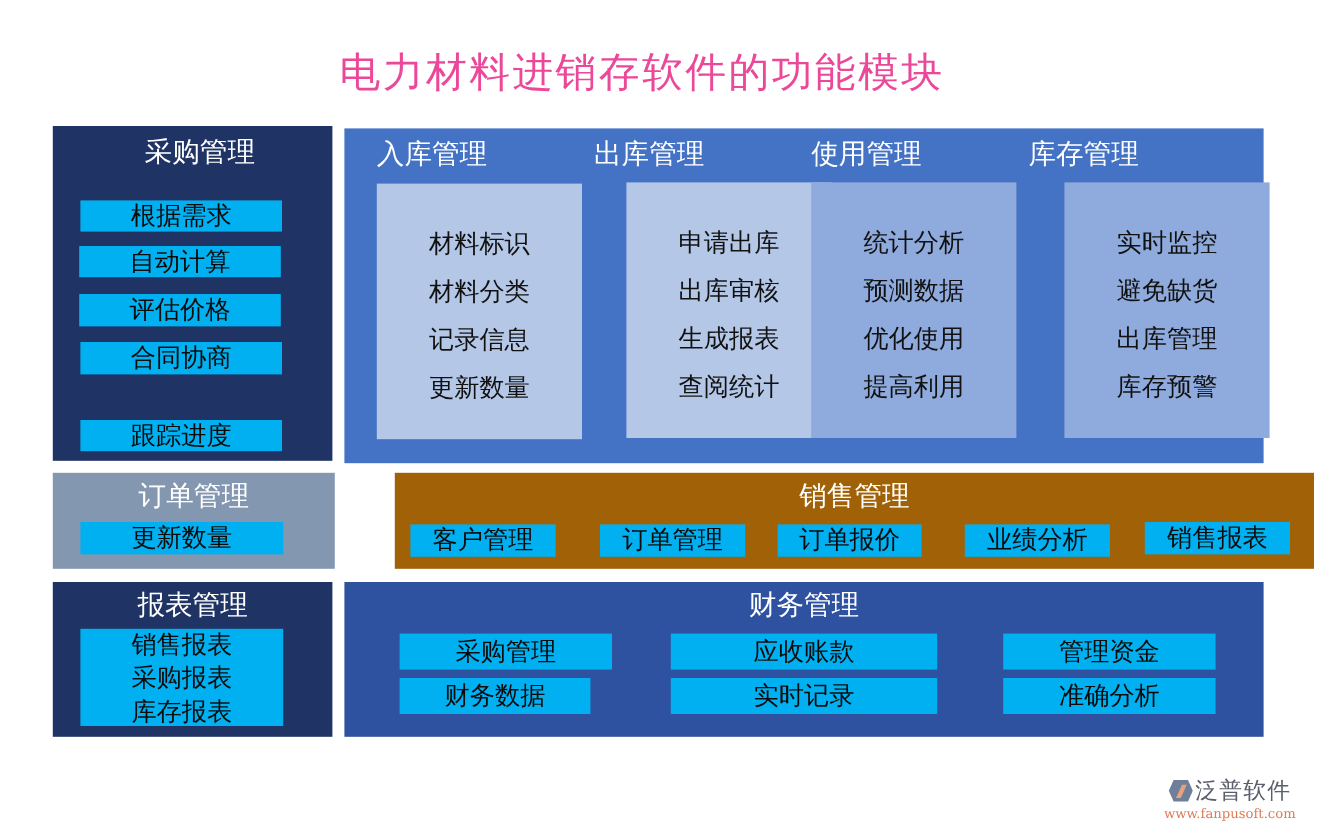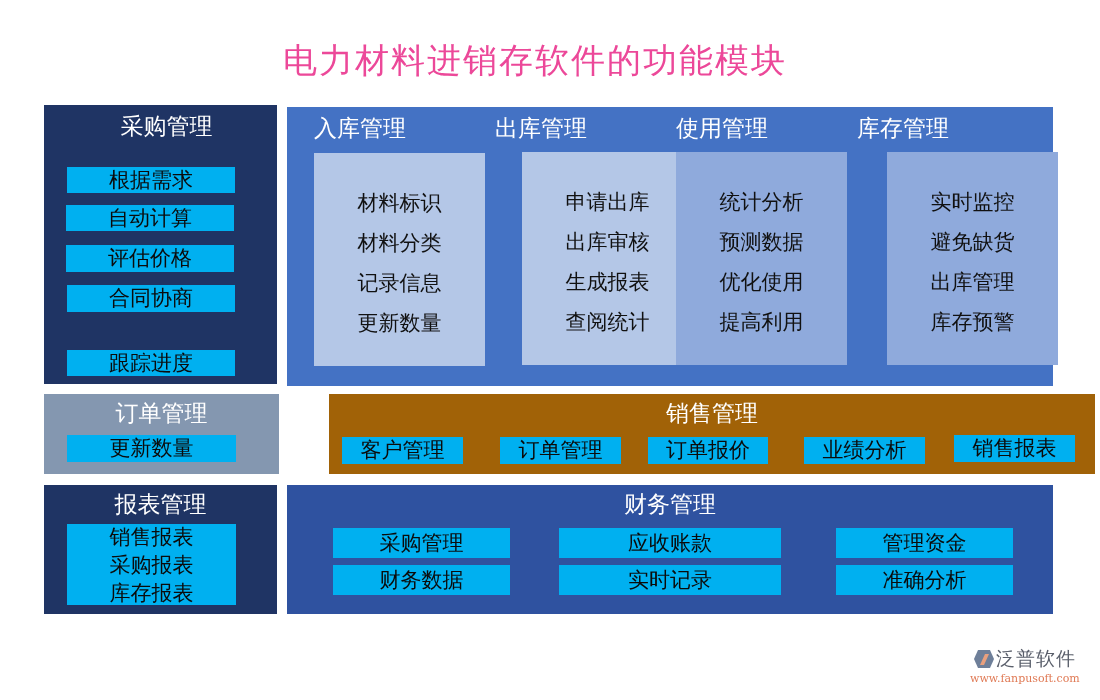--- a/index.html
+++ b/index.html
@@ -89,21 +89,21 @@
     <div style="height:27px; line-height:27px;">采购报表</div>
     <div style="height:27px; line-height:29px;">库存报表</div>
   </div>
 </div>
 
 <div class="abs panel" style="left:287px; top:485px; width:766px; height:129px; background:#2f52a0;">
   <div class="hdr" style="top:4px; left:0; right:0;">财务管理</div>
   <div class="chip" style="left:46px; top:43px; width:177px; height:30px; line-height:30px;">采购管理</div>
   <div class="chip" style="left:272px; top:43px; width:222px; height:30px; line-height:30px;">应收账款</div>
   <div class="chip" style="left:549px; top:43px; width:177px; height:30px; line-height:30px;">管理资金</div>
-  <div class="chip" style="left:46px; top:80px; width:177px; height:30px; line-height:30px;">财务数据</div>
+  <div class="chip" style="left:46px; top:80px; width:159px; height:30px; line-height:30px;">财务数据</div>
   <div class="chip" style="left:272px; top:80px; width:222px; height:30px; line-height:30px;">实时记录</div>
   <div class="chip" style="left:549px; top:80px; width:177px; height:30px; line-height:30px;">准确分析</div>
 </div>
 
 <div class="abs logo">
   <svg class="mark" viewBox="0 0 22 22">
     <polygon points="6,2 18,2 22,11 18,20 6,20 2,11" fill="#6e7f99"></polygon>
     <path d="M8,17 L13,6 L17,6 L12,17 Z" fill="#e9a07e"></path>
   </svg>
   <div class="brand">泛普软件</div>

